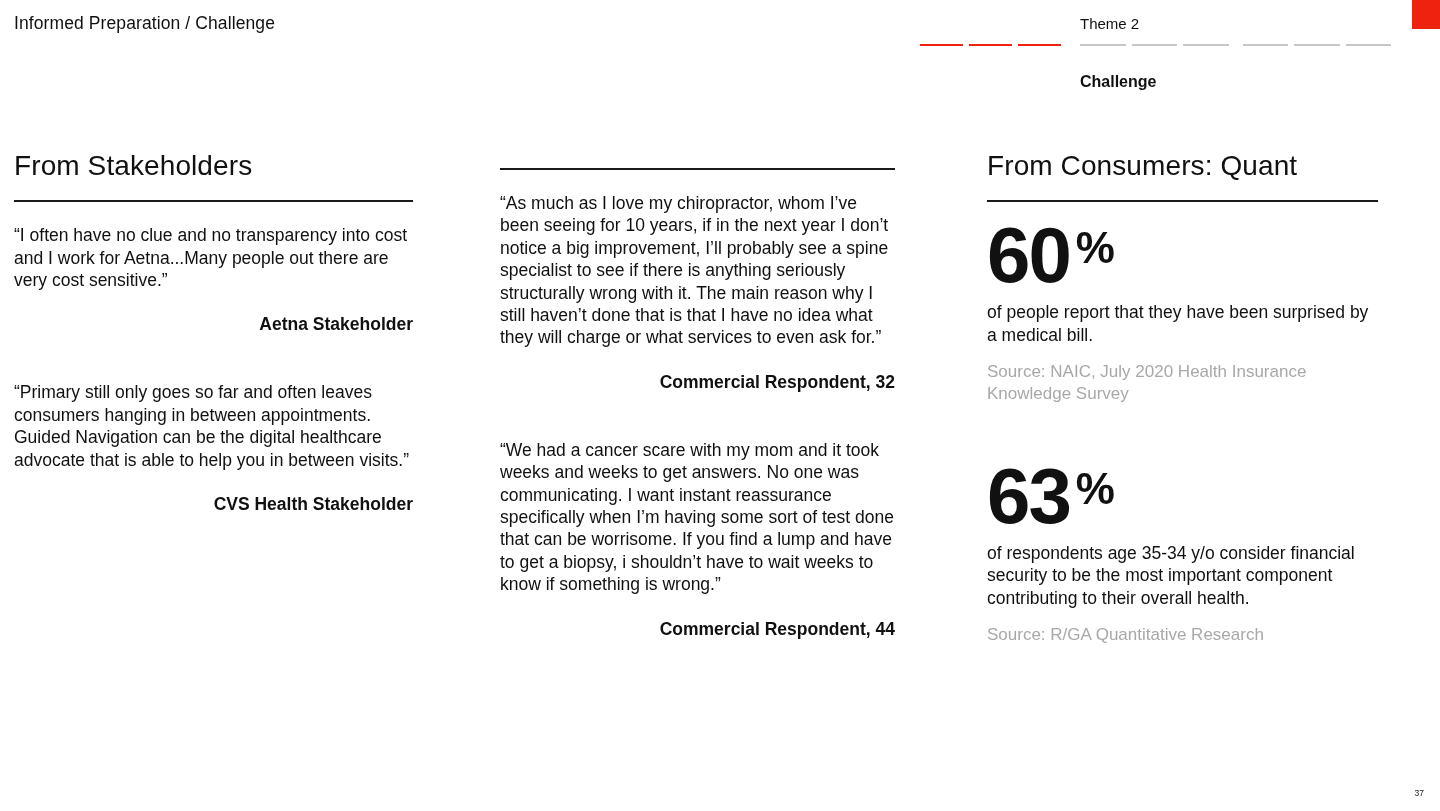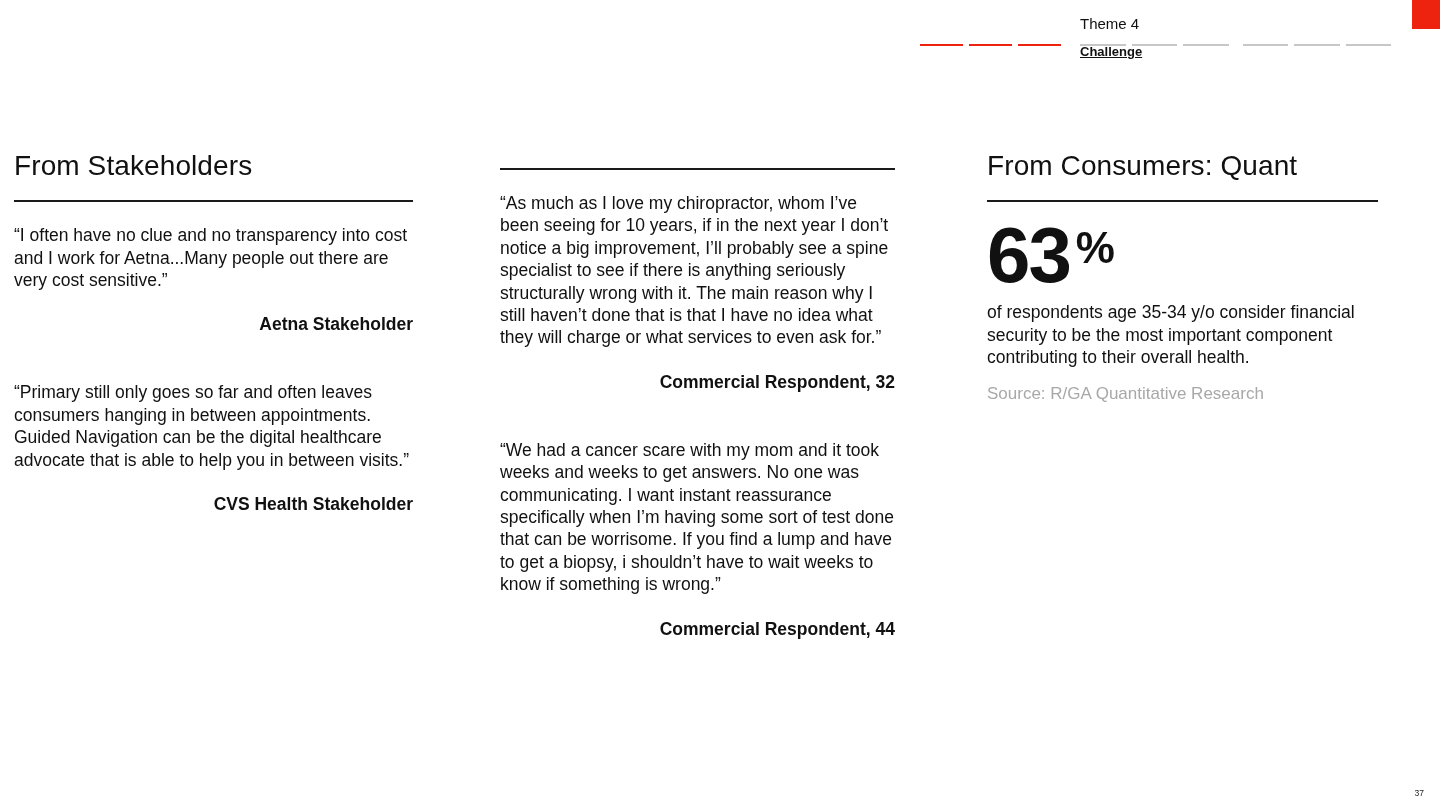--- a/index.html
+++ b/index.html
@@ -13,21 +13,21 @@
   html,body{margin:0;padding:0;background:#ffffff;}
   body{font-family:"Liberation Sans","DejaVu Sans",sans-serif;color:var(--ink);}
   .slide{position:relative;width:1440px;height:811px;background:#ffffff;overflow:hidden;}
 
   
   .top-title{position:absolute;left:14px;top:13px;font-size:17.5px;font-weight:400;letter-spacing:.1px;}
   .corner-accent{position:absolute;top:0;right:0;width:28px;height:29px;background:var(--red);}
 
   
   .theme-label{position:absolute;left:1080px;top:15px;font-size:15px;font-weight:400;}
-  .sub-label{position:absolute;left:1080px;top:44px;font-size:13px;font-weight:700;text-decoration:underline;}
+  .sub-label{position:absolute;left:1080px;top:73px;font-size:16px;font-weight:700;}
   .seg-group{position:absolute;top:44px;display:flex;gap:6px;}
   .seg-group .seg{flex:1;height:2px;background:var(--seg-gray);}
   .seg-group.g1{left:920px;width:141px;}
   .seg-group.g1 .seg{background:var(--red);}
   .seg-group.g2{left:1080px;width:149px;}
   .seg-group.g3{left:1243px;width:148px;}
 
   
   .col{position:absolute;top:150px;}
   .col-1{left:14px;width:399px;}
@@ -47,23 +47,24 @@
   .stat-desc{font-size:17.5px;line-height:22.4px;margin-top:7px;}
   .stat-source{font-size:17px;line-height:22px;color:var(--src-gray);margin-top:15px;}
 
   .page-number{position:absolute;right:16px;bottom:13px;font-size:8.5px;color:#222;text-align:center;}
 </style>
 </head>
 <body>
 
 <div class="slide">
 
+  <div class="top-title">Informed Preparation / Challenge</div>
   <div class="corner-accent"></div>
 
-  <div class="theme-label">Theme 4</div>
+  <div class="theme-label">Theme 2</div>
   <div class="seg-group g1">
     <span class="seg"></span>
     <span class="seg"></span>
     <span class="seg"></span>
   </div>
   <div class="seg-group g2">
     <span class="seg"></span>
     <span class="seg"></span>
     <span class="seg"></span>
   </div>
@@ -88,20 +89,27 @@
     <p class="quote">“As much as I love my chiropractor, whom I’ve been seeing for 10 years, if in the next year I don’t notice a big improvement, I’ll probably see a spine specialist to see if there is anything seriously structurally wrong with it. The main reason why I still haven’t done that is that I have no idea what they will charge or what services to even ask for.”</p>
     <p class="attr">Commercial Respondent, 32</p>
     <p class="quote second">“We had a cancer scare with my mom and it took weeks and weeks to get answers. No one was communicating. I want instant reassurance specifically when I’m having some sort of test done that can be worrisome. If you find a lump and have to get a biopsy, i shouldn’t have to wait weeks to know if something is wrong.”</p>
     <p class="attr">Commercial Respondent, 44</p>
   </section>
 
   <section class="col col-3">
     <h2>From Consumers: Quant</h2>
     <div class="rule"></div>
 
+    <div class="stat">
+      <div>
+        <span class="stat-value">60</span><span class="stat-pct">%</span>
+      </div>
+      <div class="stat-desc">of people report that they have been surprised by a medical bill.</div>
+      <div class="stat-source">Source: NAIC, July 2020 Health Insurance Knowledge Survey</div>
+    </div>
 
     <div class="stat">
       <div>
         <span class="stat-value">63</span><span class="stat-pct">%</span>
       </div>
       <div class="stat-desc">of respondents age 35-34 y/o consider financial security to be the most important component contributing to their overall health.</div>
       <div class="stat-source">Source: R/GA Quantitative Research</div>
     </div>
   </section>
 

